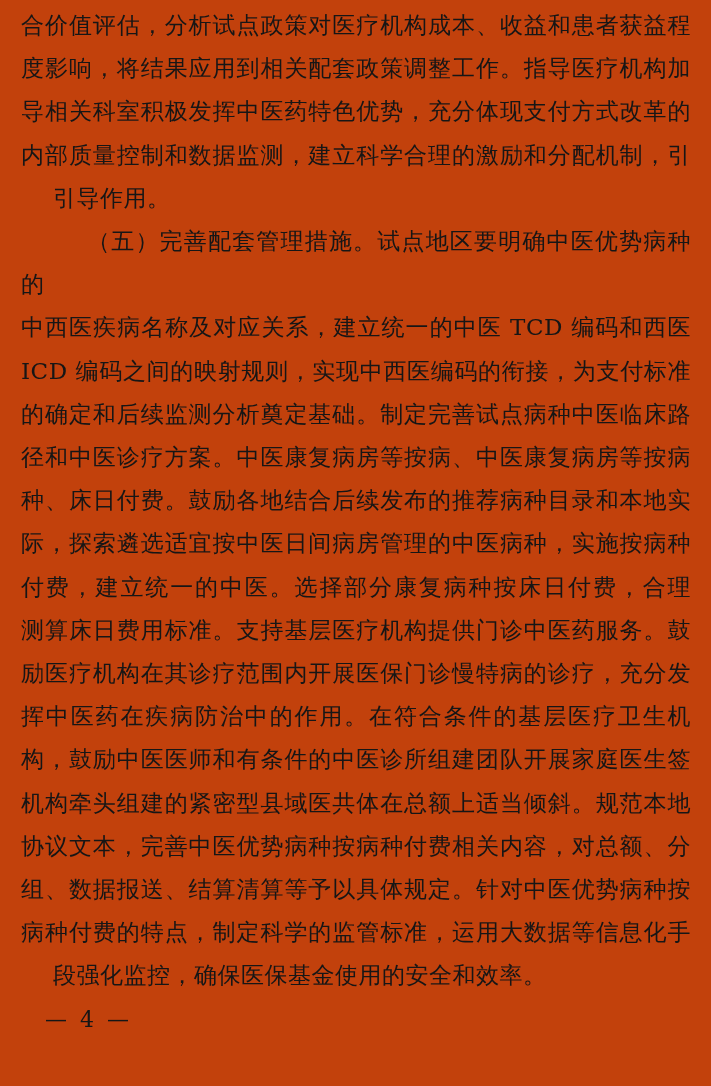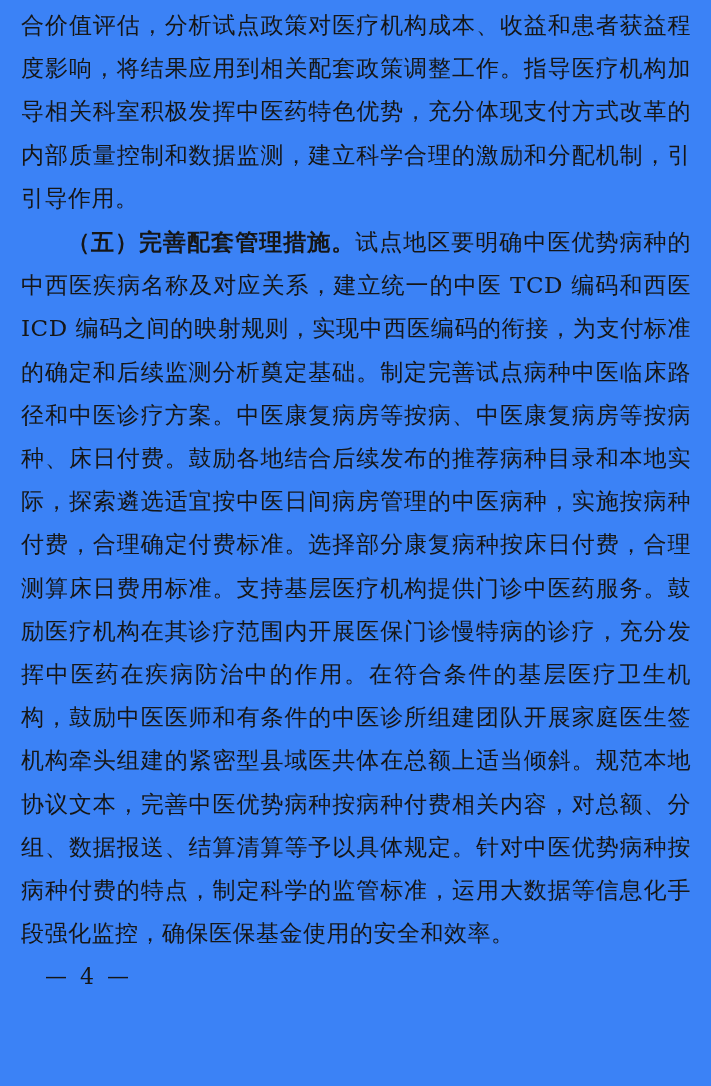--- a/index.html
+++ b/index.html
@@ -1,44 +1,46 @@
 <!DOCTYPE html>
 <html><head>
 <meta charset="utf-8">
 <style>
   html, body { margin: 0; padding: 0; }
   .page {
     width: 711px;
     height: 1086px;
     box-sizing: border-box;
-    background: #3b82f6;
+    background: #c2410c;
     color: #161616;
     padding: 4px 20px 0 21px;
     font-family: "DejaVu Serif", "Liberation Serif", serif;
     overflow: hidden;
     position: relative;
   }
   .text-block { width: 100%; }
   .line {
     margin: 0;
     font-size: 23px;
     line-height: 43.2px;
     text-align: justify;
     text-align-last: justify;
     text-justify: inter-character;
     letter-spacing: 0.5px;
   }
   .line.last {
     text-align-last: left;
+    margin-left: 32px;
   }
   .line.indent {
     text-indent: 2em;
   }
   .section-heading {
-    font-weight: 700;
+    font-weight: 400;
+    margin-left: 20px;
   }
   .page-number {
     margin: 8px 0 0 24px;
     font-size: 22px;
     line-height: 28px;
     letter-spacing: 3px;
     text-align: left;
   }
 </style>
 </head>
@@ -54,21 +56,21 @@
     <p class="line last">引导作用。</p>
 
     <p class="line indent"><span class="section-heading">（五）完善配套管理措施。</span><span>试点地区要明确中医优势病种的</span></p>
 
     <p class="line">中西医疾病名称及对应关系，建立统一的中医 TCD 编码和西医</p>
     <p class="line">ICD 编码之间的映射规则，实现中西医编码的衔接，为支付标准</p>
     <p class="line">的确定和后续监测分析奠定基础。制定完善试点病种中医临床路</p>
     <p class="line">径和中医诊疗方案。中医康复病房等按病、中医康复病房等按病</p>
     <p class="line">种、床日付费。鼓励各地结合后续发布的推荐病种目录和本地实</p>
     <p class="line">际，探索遴选适宜按中医日间病房管理的中医病种，实施按病种</p>
-    <p class="line">付费，合理确定付费标准。选择部分康复病种按床日付费，合理</p>
+    <p class="line">付费，建立统一的中医。选择部分康复病种按床日付费，合理</p>
     <p class="line">测算床日费用标准。支持基层医疗机构提供门诊中医药服务。鼓</p>
     <p class="line">励医疗机构在其诊疗范围内开展医保门诊慢特病的诊疗，充分发</p>
     <p class="line">挥中医药在疾病防治中的作用。在符合条件的基层医疗卫生机</p>
     <p class="line">构，鼓励中医医师和有条件的中医诊所组建团队开展家庭医生签</p>
     <p class="line">机构牵头组建的紧密型县域医共体在总额上适当倾斜。规范本地</p>
     <p class="line">协议文本，完善中医优势病种按病种付费相关内容，对总额、分</p>
     <p class="line">组、数据报送、结算清算等予以具体规定。针对中医优势病种按</p>
     <p class="line">病种付费的特点，制定科学的监管标准，运用大数据等信息化手</p>
     <p class="line last">段强化监控，确保医保基金使用的安全和效率。</p>
 

